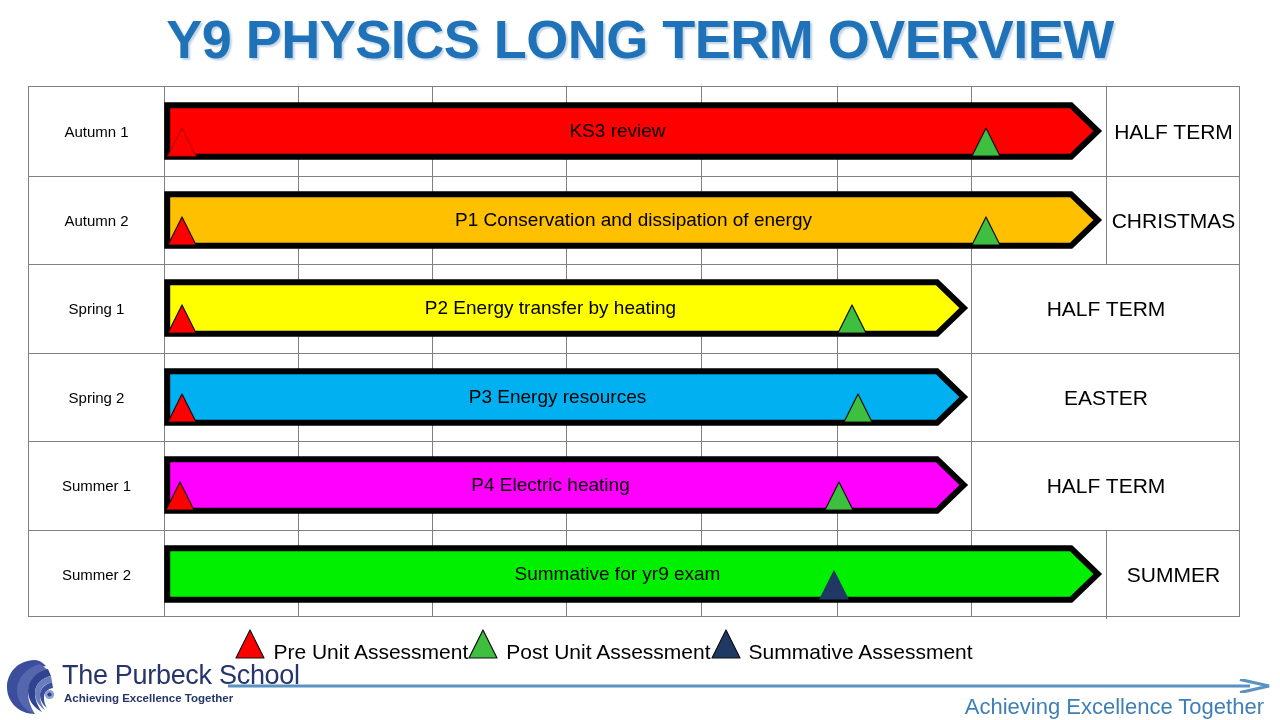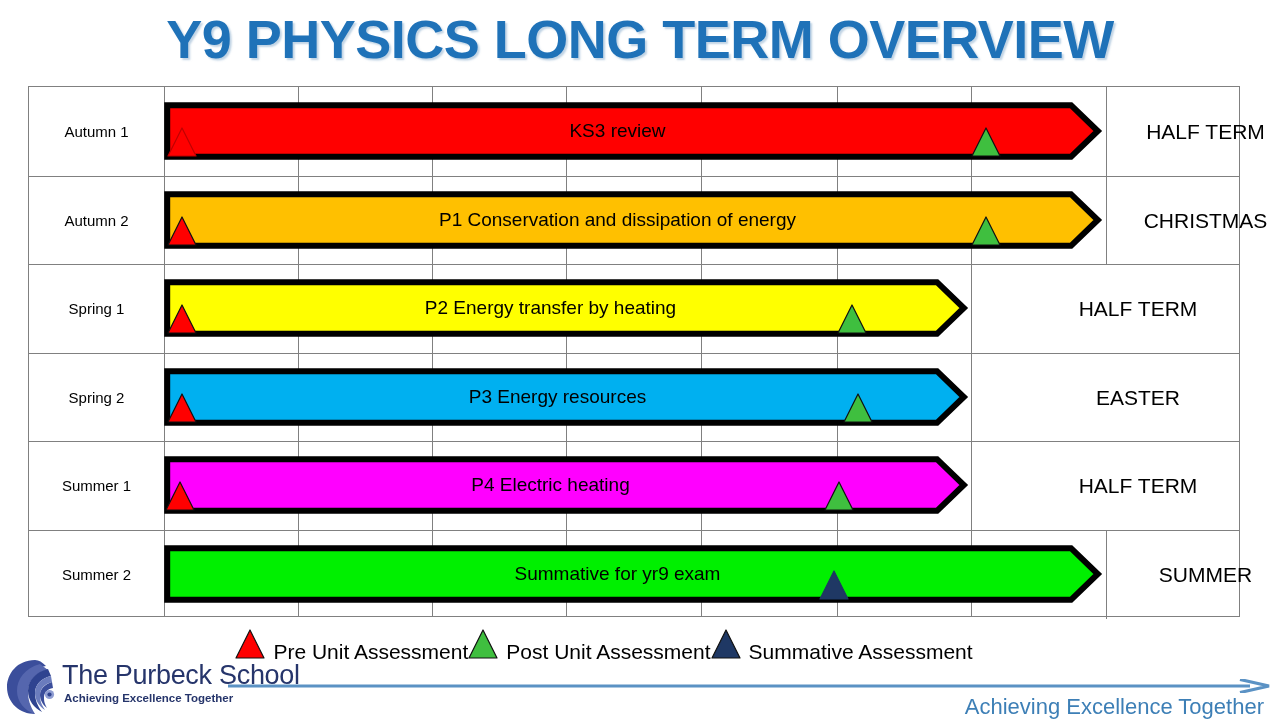--- a/index.html
+++ b/index.html
@@ -34,21 +34,21 @@
 
   .rowlabel{
     position:absolute;left:0;width:135px;
     display:flex;align-items:center;justify-content:center;
     font-size:15px;color:#000;
     text-align:center;
   }
   .termlabel{
     position:absolute;
     display:flex;align-items:center;justify-content:center;
-    font-size:21px;color:#000;text-align:center;padding-left:32px;
+    font-size:21px;color:#000;text-align:center;
   }
 
   
   .bar{position:absolute;}
   .bar svg{display:block;overflow:visible;}
   .barlabel{
     position:absolute;top:0;height:100%;
     display:flex;align-items:center;justify-content:center;
     font-size:19px;color:#000;white-space:nowrap;
     pointer-events:none;
@@ -126,21 +126,21 @@
       <svg viewBox="0 0 30 30" width="30" height="30">
         <polygon points="15,1 29,29 1,29" fill="#3FBF3F" stroke="#111111" stroke-width="1.2" stroke-linejoin="round"></polygon>
       </svg>
     </div>
     <div class="rowlabel" style="top: 89px; height: 89px;">Autumn 2</div>
     <div class="termlabel" style="top: 89px; height: 89px; left: 1077px; width: 135px;">CHRISTMAS</div>
     <div class="bar" style="left: 135px; top: 104.25px; width: 937px; height: 58px;">
       <svg viewBox="0 0 937 58" width="937" height="58">
         <path d="M3.2,3.2 L907,3.2 L933.8,29 L907,54.8 L3.2,54.8 Z" fill="#FFC000" stroke="#000000" stroke-width="6" stroke-linejoin="miter"></path>
       </svg>
-      <div class="barlabel" style="left: 0px; width: 907px;">P1 Conservation and dissipation of energy</div>
+      <div class="barlabel" style="left: 8px; width: 907px; padding-left: 8px;">P1 Conservation and dissipation of energy</div>
     </div>
     <div class="marker" style="left: 138px; top: 129.25px; width: 30px; height: 30px;">
       <svg viewBox="0 0 30 30" width="30" height="30">
         <polygon points="15,1 29,29 1,29" fill="#FF0000" stroke="#111111" stroke-width="1.2" stroke-linejoin="round"></polygon>
       </svg>
     </div>
     <div class="marker" style="left: 942px; top: 129.25px; width: 30px; height: 30px;">
       <svg viewBox="0 0 30 30" width="30" height="30">
         <polygon points="15,1 29,29 1,29" fill="#3FBF3F" stroke="#111111" stroke-width="1.2" stroke-linejoin="round"></polygon>
       </svg>

